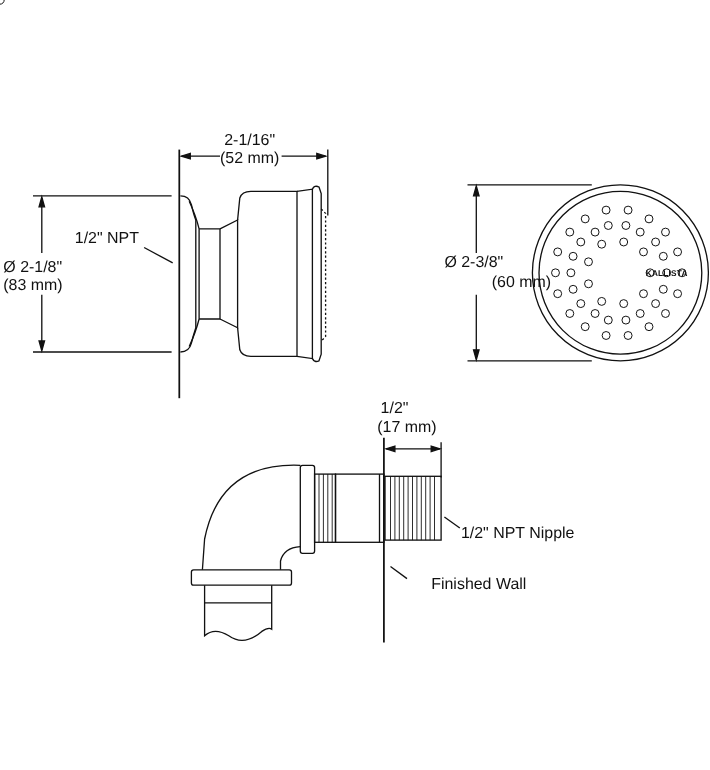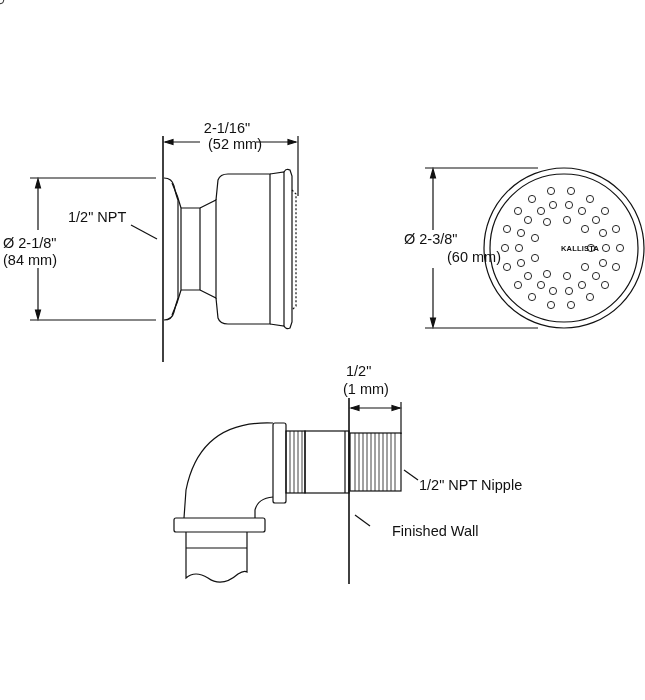--- a/index.html
+++ b/index.html
@@ -164,25 +164,25 @@
     <circle cx="553" cy="291" r="3.6"></circle>
       <circle cx="569" cy="291" r="3.6"></circle>
     <circle cx="532" cy="297" r="3.6"></circle>
       <circle cx="590" cy="297" r="3.6"></circle>
     <circle cx="551" cy="305" r="3.6"></circle>
       <circle cx="571" cy="305" r="3.6"></circle>
   </g>
 </svg>
 
 <div class="lbl c" style="left:192px;top:119px;width:70px;">2-1/16"</div>
-<div class="lbl c" style="left:192px;top:135px;width:70px;text-align:right;">(52 mm)</div>
+<div class="lbl c" style="left:192px;top:135px;width:70px;">(52 mm)</div>
 <div class="lbl" style="left:3px;top:234px;">Ø 2-1/8"</div>
-<div class="lbl" style="left:3px;top:251px;">(84 mm)</div>
+<div class="lbl" style="left:3px;top:251px;">(83 mm)</div>
 <div class="lbl" style="left:68px;top:208px;">1/2" NPT</div>
 
 <div class="lbl" style="left:404px;top:230px;">Ø 2-3/8"</div>
 <div class="lbl" style="left:404px;top:248px;margin-left:43px;">(60 mm)</div>
-<div class="brand" style="left:516px;top:244px;padding-left:45px;">KALLISTA</div>
+<div class="brand" style="left:542px;top:244px;padding-left:45px;">KALLISTA</div>
 
 <div class="lbl" style="left:346px;top:362px;">1/2"</div>
-<div class="lbl" style="left:343px;top:380px;">(1 mm)</div>
+<div class="lbl" style="left:343px;top:380px;">(17 mm)</div>
 <div class="lbl" style="left:419px;top:476px;">1/2" NPT Nipple</div>
 <div class="lbl" style="left:372px;top:522px;margin-left:20px;">Finished Wall</div>
 
 </body></html>

